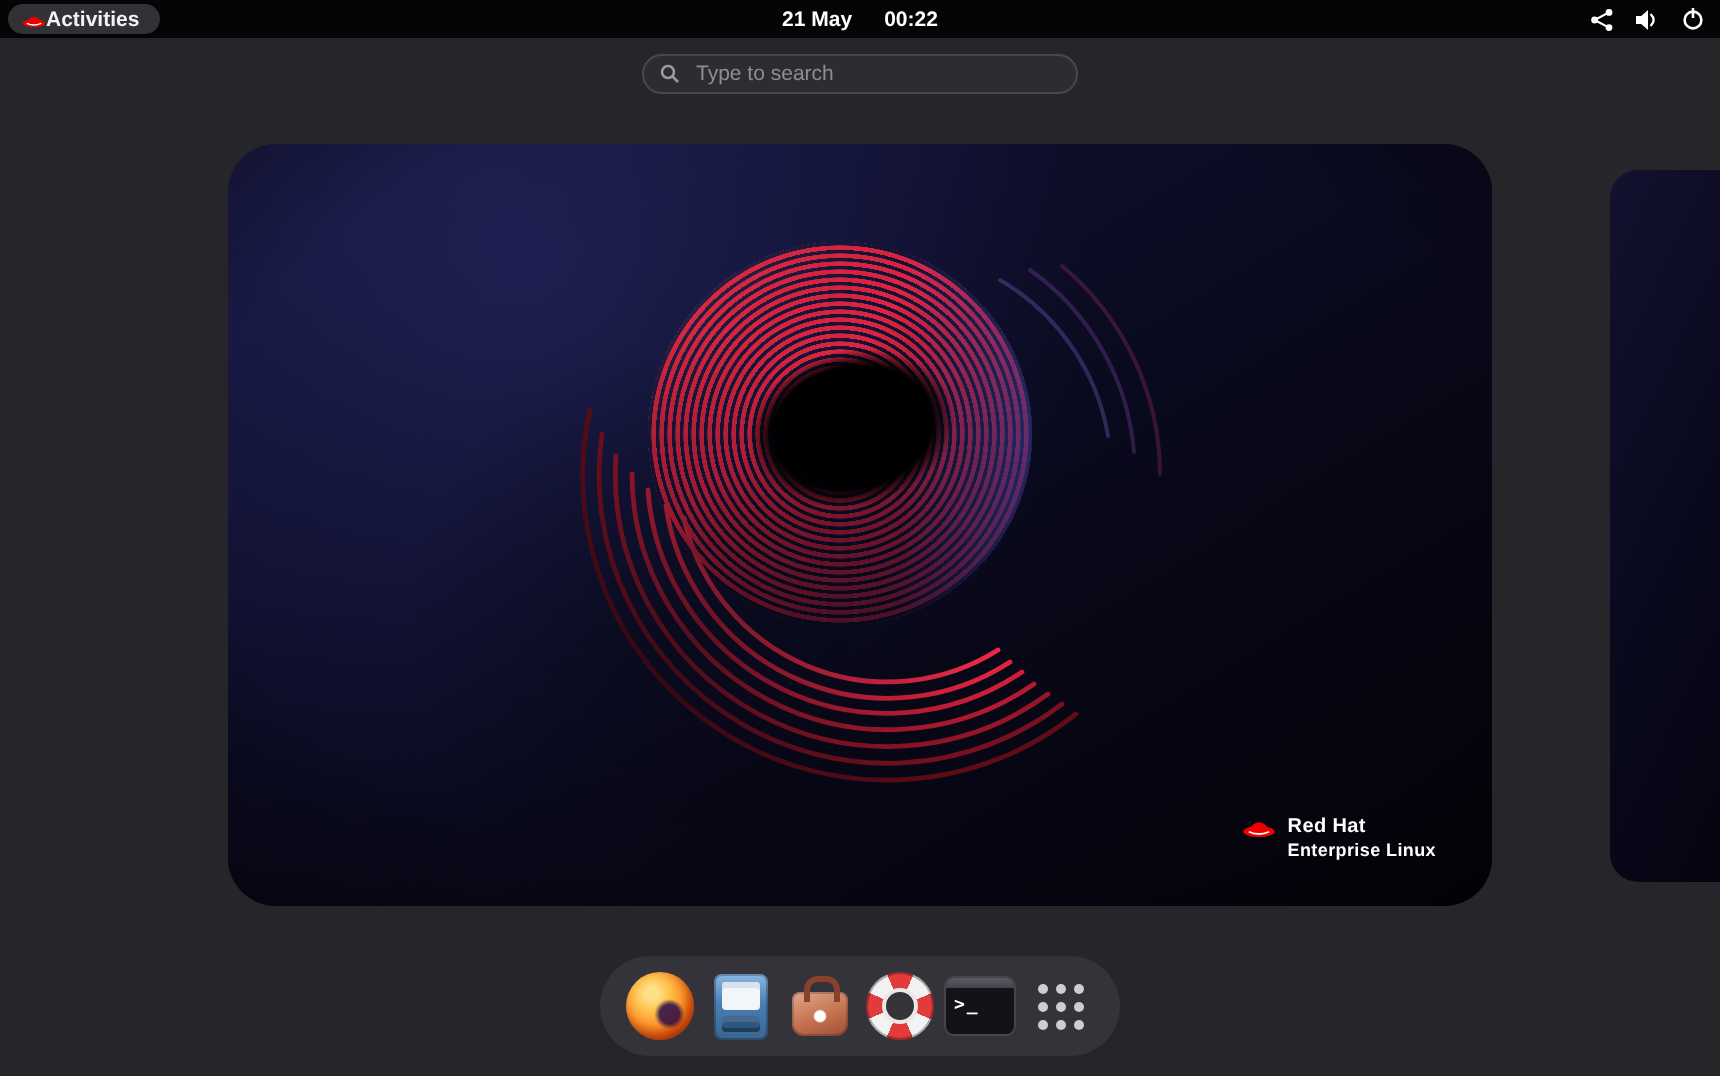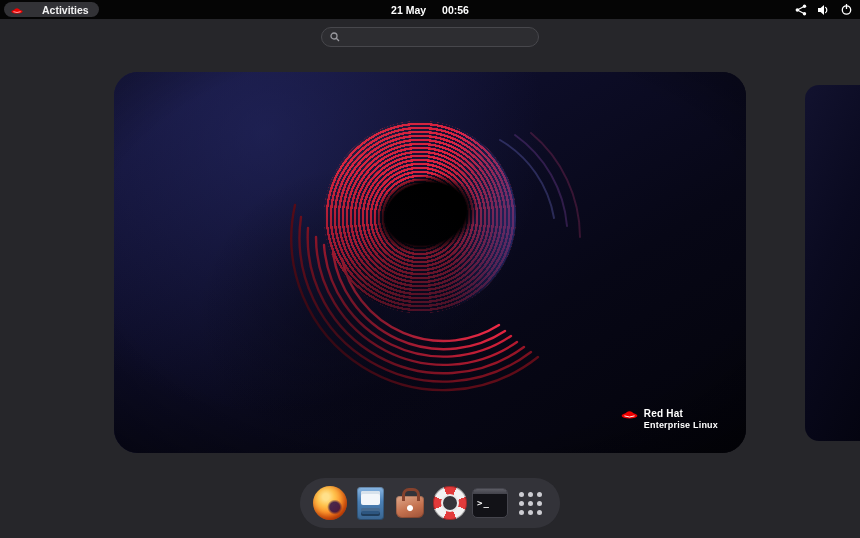--- a/index.html
+++ b/index.html
@@ -9,21 +9,21 @@
     font-family:"Liberation Sans", sans-serif;
     -webkit-user-select:none;user-select:none;
   }
 
   
   .topbar{
     position:absolute;top:0;left:0;right:0;height:19px;
     background:#050505;display:flex;align-items:center;
   }
   .activities{
-    margin-left:4px;height:15px;display:flex;align-items:center;gap:19px;
+    margin-left:4px;height:15px;display:flex;align-items:center;gap:0;
     background:#323236;border:none;border-radius:10px;padding:0 10px 0 7px;
     color:#f2f2f2;font-size:10.5px;font-weight:700;cursor:pointer;
     font-family:"Liberation Sans", sans-serif;
   }
   .clock{
     position:absolute;left:50%;transform:translateX(-50%);
     display:flex;gap:16px;color:#ffffff;font-size:10.5px;font-weight:700;
     align-items:center;height:19px;cursor:pointer;
   }
   .status{
@@ -149,21 +149,21 @@
         <ellipse cx="10" cy="9.2" rx="9.3" ry="3.2" fill="#e00"></ellipse>
         <path d="M3.2 9 Q10 -1.5 16.8 9 Q10 12.5 3.2 9Z" fill="#e00"></path>
         <path d="M4 9.3 Q10 12 16 9.3" stroke="#fff" stroke-width="1.1" fill="none"></path>
       </svg>
     </span>
     <span>Activities</span>
   </button>
 
   <div class="clock">
     <span>21 May</span>
-    <span>00:56</span>
+    <span>00:22</span>
   </div>
 
   <div class="status">
     <span class="sicon">
       <svg width="12" height="12" viewBox="0 0 12 12">
         <path d="M2.3 6L9.5 2.2M2.3 6l7.2 3.8" stroke="#fff" stroke-width="1.1"></path>
         <circle cx="2.3" cy="6" r="1.7" fill="#fff"></circle>
         <circle cx="9.5" cy="2.2" r="1.7" fill="#fff"></circle>
         <circle cx="9.5" cy="9.8" r="1.7" fill="#fff"></circle>
       </svg>
@@ -184,20 +184,21 @@
 </div>
 
 <div class="searchwrap">
   <div class="search">
     <span class="sicon">
       <svg width="10" height="10" viewBox="0 0 10 10">
         <circle cx="4" cy="4" r="3" fill="none" stroke="#9a9aa0" stroke-width="1.3"></circle>
         <line x1="6.3" y1="6.3" x2="9" y2="9" stroke="#9a9aa0" stroke-width="1.3"></line>
       </svg>
     </span>
+    <input placeholder="Type to search" style="">
   </div>
 </div>
 
 <div class="workspace-main">
   <svg class="wall" viewBox="0 0 632 381" preserveAspectRatio="none">
     <defs>
       <linearGradient id="bg" x1="0" y1="0" x2="1" y2="1">
         <stop offset="0" stop-color="#15153c"></stop>
         <stop offset="0.35" stop-color="#0d0d28"></stop>
         <stop offset="0.65" stop-color="#070716"></stop>

